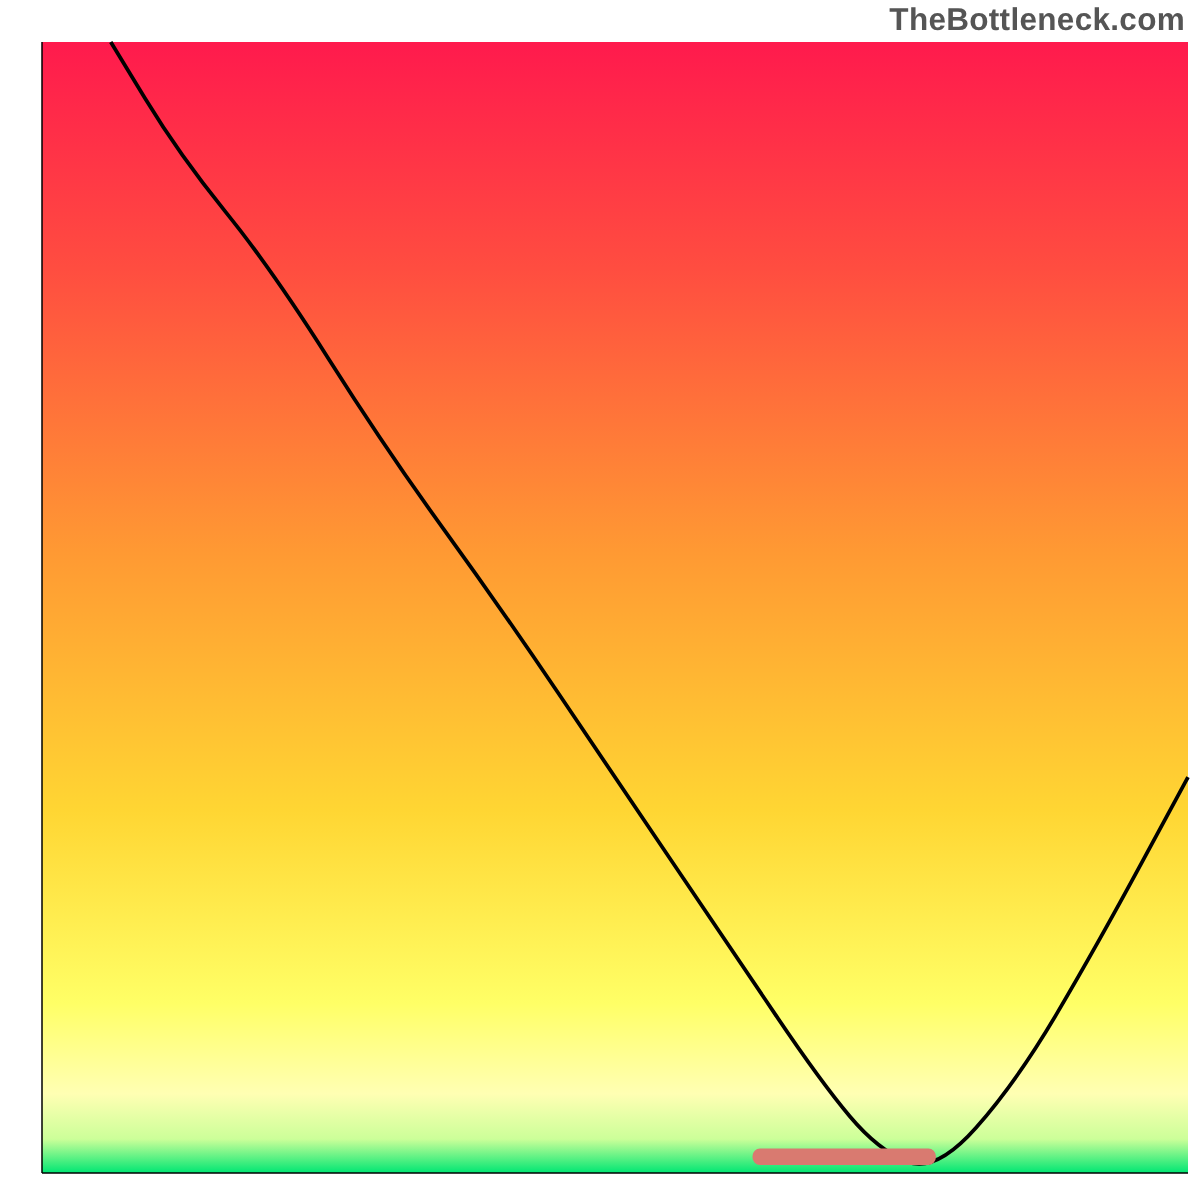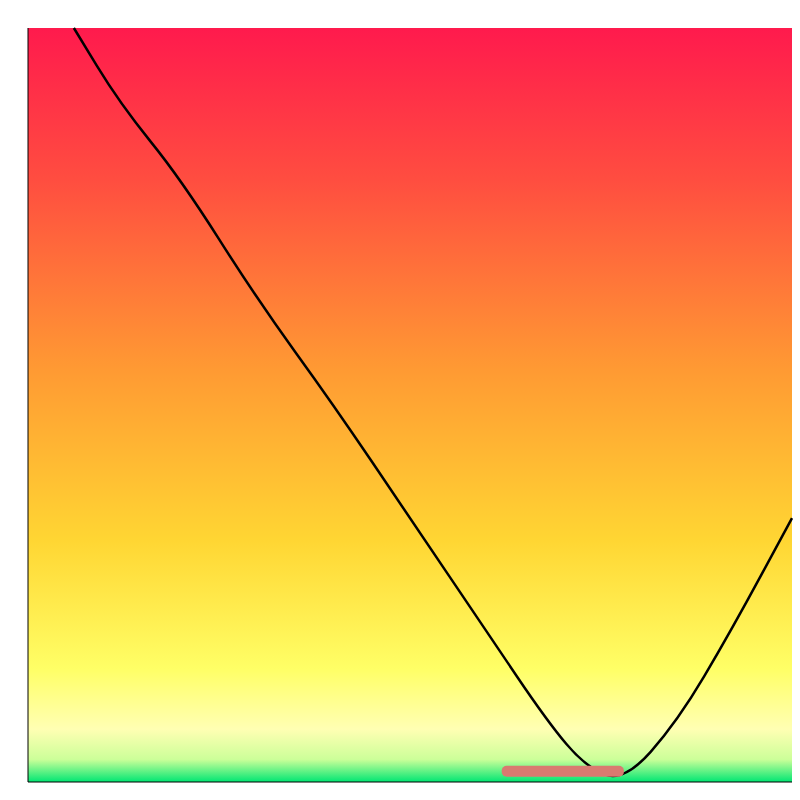--- a/index.html
+++ b/index.html
@@ -25,20 +25,21 @@
     letter-spacing: 0.2px;
   }
   svg {
     display: block;
   }
 </style>
 </head>
 <body>
 
 <div class="chart-container">
+  <div class="watermark">TheBottleneck.com</div>
   <svg width="800" height="800" viewBox="0 0 800 800">
     <defs>
       <linearGradient id="bg-grad" x1="0" y1="0" x2="0" y2="1">
         <stop id="gs0" offset="0%" stop-color="#ff1a4d"></stop>
         <stop id="gs1" offset="20%" stop-color="#ff4d40"></stop>
         <stop id="gs2" offset="45%" stop-color="#ff9933"></stop>
         <stop id="gs3" offset="68%" stop-color="#ffd633"></stop>
         <stop id="gs4" offset="85%" stop-color="#ffff66"></stop>
         <stop id="gs5" offset="93%" stop-color="#ffffb3"></stop>
         <stop id="gs6" offset="97%" stop-color="#ccff99"></stop>

